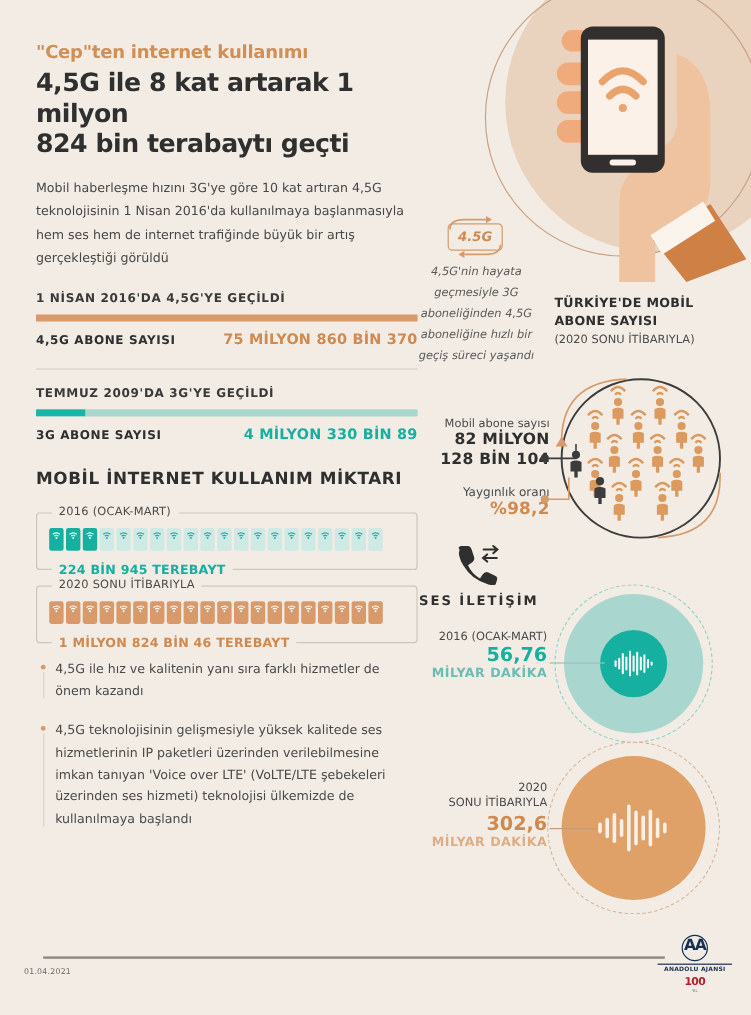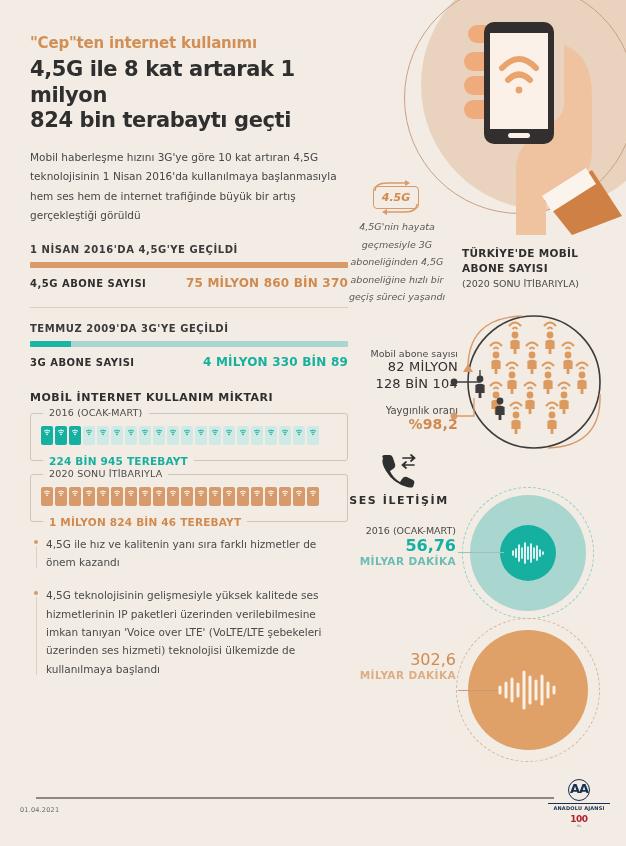--- a/index.html
+++ b/index.html
@@ -39,21 +39,21 @@
 
   .hr{height:1px;background:#d8cfc4;margin:17px 0 15px 0;}
 
   
   .m2m{margin-top:16px;border:1px solid #cfc6ba;border-radius:2px;padding:9px 10px 11px;text-align:center;position:relative;}
   .m2m-label{font-size:9px;letter-spacing:.45px;color:#4a4a4a;}
   .m2m-value{font-size:12.5px;font-weight:bold;color:#d89a6a;letter-spacing:.3px;margin-top:4px;position:relative;display:inline-block;background:#f2ece4;padding:0 10px;}
   .m2m-line{position:absolute;left:0;right:0;bottom:17px;height:1px;background:#cfc6ba;z-index:0;}
 
   
-  .usage-title{font-size:11px;font-weight:bold;letter-spacing:.5px;margin:22px 0 9px 0;color:#2f2f2f;}
+  .usage-title{font-size:14px;font-weight:bold;letter-spacing:.5px;margin:22px 0 20px 0;color:#2f2f2f;}
   .fs{border:1px solid #cfc6ba;border-radius:3px;margin-bottom:13px;padding:12px 10px 6px;position:relative;}
   .fs-legend{position:absolute;top:-7px;left:12px;background:#f2ece4;padding:0 6px;font-size:9.5px;color:#4a4a4a;letter-spacing:.2px;}
   .fs-foot{position:absolute;bottom:-7px;left:12px;background:#f2ece4;padding:0 6px;font-size:10.5px;font-weight:bold;letter-spacing:.2px;}
   .fs-foot.teal{color:#15b0a0;}
   .fs-foot.orange{color:#d08a50;}
   .phones{display:flex;gap:2px;flex-wrap:nowrap;padding-bottom:9px;}
   .ph{width:12px;height:19px;border-radius:2px;display:flex;align-items:flex-start;justify-content:center;padding-top:3px;box-sizing:border-box;}
   .ph svg{display:block;}
 
   
@@ -67,35 +67,35 @@
   .badge-arrows{position:absolute;left:365px;top:179px;width:62px;height:37px;}
   .rside-note{position:absolute;left:339px;top:218px;width:116px;text-align:center;font-size:9.5px;font-style:italic;line-height:1.85;color:#5a5a5a;}
 
   .tr-title{position:absolute;left:462px;top:246px;width:150px;}
   .tr-title .l1{font-size:10.5px;font-weight:bold;letter-spacing:.3px;color:#2f2f2f;line-height:1.45;}
   .tr-title .l2{font-size:9.5px;color:#4a4a4a;margin-top:2px;}
 
   .people-wrap{position:absolute;left:452px;top:312px;width:160px;height:140px;}
   .mobile-stats{position:absolute;left:338px;top:348px;width:120px;text-align:right;}
   .ms-lab{font-size:9.5px;color:#4a4a4a;}
-  .ms-val{font-size:13px;font-weight:normal;color:#2f2f2f;line-height:1.3;letter-spacing:.2px;}
+  .ms-val{font-size:13px;font-weight:bold;color:#2f2f2f;line-height:1.3;letter-spacing:.2px;}
   .ms-lab2{font-size:10px;color:#4a4a4a;margin-top:12px;}
   .ms-val2{font-size:14px;font-weight:bold;color:#d08a50;letter-spacing:.2px;}
 
   .ses-icon{position:absolute;left:379px;top:454px;width:40px;height:34px;}
   .ses-title{position:absolute;left:343px;top:494px;width:112px;text-align:center;font-size:11px;font-weight:bold;letter-spacing:1.6px;color:#2f2f2f;}
 
   .v1{position:absolute;left:338px;top:525px;width:118px;text-align:right;}
   .v1 .lab{font-size:9.5px;color:#4a4a4a;}
   .v1 .val{font-size:16px;font-weight:bold;color:#15b0a0;line-height:1.2;}
   .v1 .unit{font-size:10.5px;font-weight:bold;color:#6bbdb4;letter-spacing:.4px;}
 
   .v2{position:absolute;left:338px;top:650px;width:118px;text-align:right;}
   .v2 .lab{font-size:9.5px;color:#4a4a4a;line-height:1.4;}
-  .v2 .val{font-size:16px;font-weight:normal;color:#d08a50;line-height:1.2;text-align:right;}
+  .v2 .val{font-size:16px;font-weight:bold;color:#d08a50;line-height:1.2;text-align:right;}
   .v2 .unit{font-size:10.5px;font-weight:bold;color:#ddae84;letter-spacing:.4px;}
 
   .circ-teal-out{position:absolute;left:462px;top:487px;width:132px;height:132px;border-radius:50%;border:1.5px dashed #8fd0c8;box-sizing:border-box;}
   .circ-teal-mid{position:absolute;left:470px;top:495px;width:116px;height:116px;border-radius:50%;background:#a9d7d0;}
   .circ-teal-in{position:absolute;left:500px;top:525px;width:56px;height:56px;border-radius:50%;background:#15b0a0;display:flex;align-items:center;justify-content:center;}
   .circ-or-out{position:absolute;left:456px;top:618px;width:144px;height:144px;border-radius:50%;border:1.5px dashed #d8b396;box-sizing:border-box;}
   .circ-or-in{position:absolute;left:468px;top:630px;width:120px;height:120px;border-radius:50%;background:#dfa168;display:flex;align-items:center;justify-content:center;}
 
   .lead{position:absolute;background:#9fbfba;height:1px;}
 
@@ -640,20 +640,24 @@
         <line x1="27" y1="4" x2="27" y2="40"></line>
           <line x1="33" y1="9" x2="33" y2="35"></line>
         <line x1="39" y1="13" x2="39" y2="31"></line>
           <line x1="45" y1="8" x2="45" y2="36"></line>
         <line x1="51" y1="15" x2="51" y2="29"></line>
           <line x1="57" y1="19" x2="57" y2="25"></line>
       </g>
     </svg>
   </div>
   <div class="v2">
+    <div class="lab">
+      <span>2020</span><br>
+      <span>SONU İTİBARIYLA</span>
+    </div>
     <div class="val">302,6</div>
     <div class="unit">MİLYAR DAKİKA</div>
   </div>
   <div class="lead" style="left:458px;top:690px;width:40px;background:#c79a77;"></div>
 
   <div class="foot-line"></div>
   <div class="foot-date">01.04.2021</div>
   <div class="logo">
     <div class="logo-aa">AA</div>
     <div class="logo-name">ANADOLU AJANSI</div>

